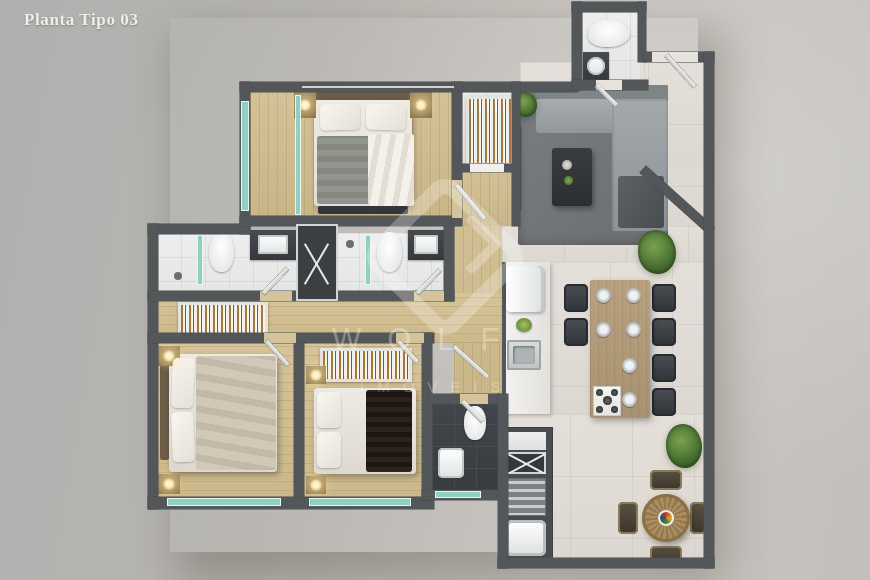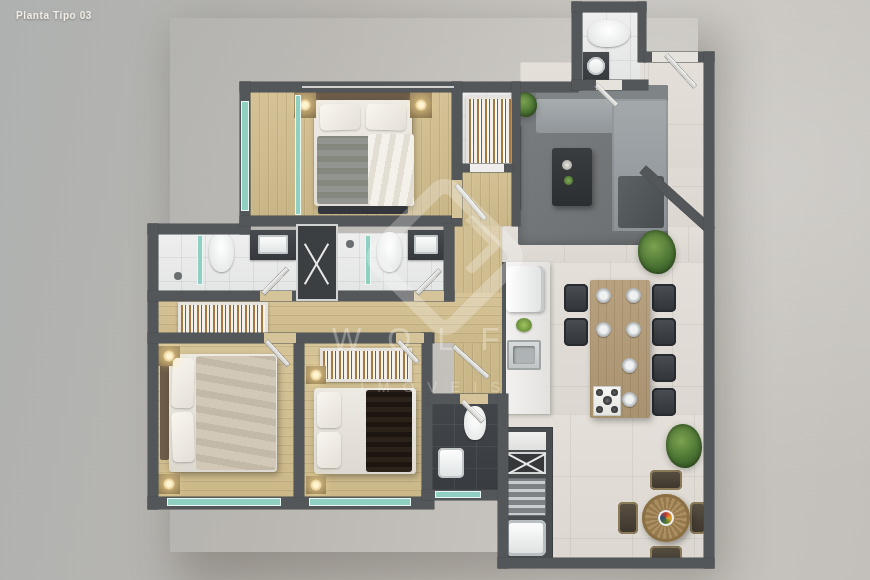--- a/index.html
+++ b/index.html
@@ -57,22 +57,22 @@
   .hangers{position:absolute;z-index:20;border:3px solid #e6e3de;background:
     repeating-linear-gradient(90deg,#a9763c 0 2px,rgba(255,255,255,.85) 2px 4px,#8a5a26 4px 5px,#f3f0ea 5px 8px);
     box-shadow:0 1px 3px rgba(0,0,0,.3);}
   .xbar{position:absolute;left:-6%;top:50%;width:112%;height:2px;background:#e8e9e8;}
   .toilet{position:absolute;background:radial-gradient(ellipse at 50% 38%,#ffffff,#e8eaea 70%,#c9cccc);
     border-radius:46%;box-shadow:0 1px 2px rgba(0,0,0,.35);z-index:21;}
   .vanity{position:absolute;background:linear-gradient(#474b4f,#35393d);z-index:20;box-shadow:0 1px 2px rgba(0,0,0,.35);}
   .sinkw{position:absolute;background:linear-gradient(#ffffff,#dfe3e3);border-radius:2px;
     box-shadow:inset 0 0 0 2px #c2c7c8;z-index:21;}
   .wm{color:rgba(255,255,255,.30);position:absolute;z-index:50;pointer-events:none;}
-  #title{position:absolute;left:16px;top:10px;z-index:60;color:#f1eee8;
-    font-family:Liberation Sans, sans-serif;font-size:10px;font-weight:bold;letter-spacing:.6px;
+  #title{position:absolute;left:24px;top:10px;z-index:60;color:#f1eee8;
+    font-family:Liberation Serif, serif;font-size:17px;font-weight:bold;letter-spacing:.6px;
     text-shadow:0 1px 2px rgba(90,85,78,.55);}
 </style>
 </head>
 <body>
 
 <div id="stage">
 
   <div class="abs" style="left:170px;top:18px;width:528px;height:534px;z-index:1;
               box-shadow:16px 22px 42px 10px rgba(70,64,56,.32);"></div>
 

